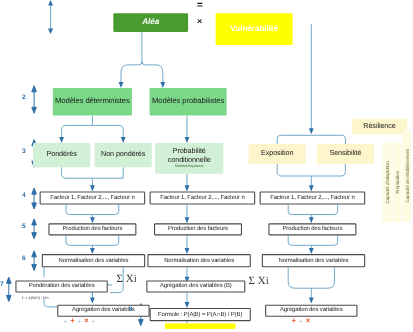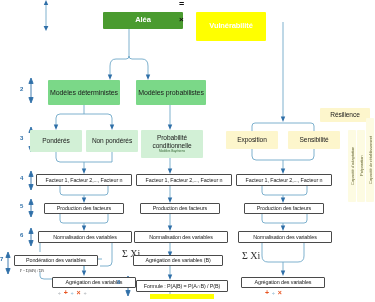--- a/index.html
+++ b/index.html
@@ -34,21 +34,21 @@
     writing-mode:vertical-rl;
     transform:rotate(180deg);
     display:flex;align-items:center;justify-content:center;
     background:#fdfbe2;color:#6b6b3a;
     font-size:4.2px;letter-spacing:-0.1px;
     box-sizing:border-box;border-radius:1px;
   }
   .op{position:absolute;font-weight:bold;color:#111;}
   .steplabel{position:absolute;color:#2f6fa8;font-size:6px;font-weight:bold;}
   .formula{position:absolute;font-size:3.6px;color:#222;font-family:"Liberation Serif", serif;}
-  .sigma{position:absolute;font-size:10px;color:#333;font-family:"Liberation Serif", serif;line-height:0.8;margin-left:16px;}
+  .sigma{position:absolute;font-size:10px;color:#333;font-family:"Liberation Serif", serif;line-height:0.8;}
   .opsrow{position:absolute;display:flex;gap:3px;align-items:center;font-size:7px;font-weight:bold;}
   .opsrow .o{color:#e8531f;}
   .opsrow .g{color:#9aa0a6;font-size:5px;}
   .opsrow .b{color:#6fa8c8;font-size:5px;}
   svg.lines{position:absolute;left:0;top:0;width:375px;height:302px;pointer-events:none;}
 </style>
 </head>
 <body>
 
 <div id="stage">
@@ -146,21 +146,21 @@
         <polygon points="31,246 28.9,240.5 33.1,240.5"></polygon>
       <line x1="8" y1="256" x2="8" y2="270"></line>
       <polygon points="8,252 5.9,257.5 10.1,257.5"></polygon>
         <polygon points="8,274 5.9,268.5 10.1,268.5"></polygon>
       <line x1="128" y1="280" x2="128" y2="292"></line>
       <polygon points="128,276 125.9,281.5 130.1,281.5"></polygon>
         <polygon points="128,296 125.9,290.5 130.1,290.5"></polygon>
     </g>
   </svg>
 
-  <div class="node green-dark" style="left:103px;top:12px;width:80px;height:17px;">
+  <div class="node green-dark" style="left:103px;top:12px;width:68px;height:17px;font-style:italic;">
     <span>Aléa</span>
   </div>
 
   <div class="op" style="left:179px;top:15px;font-size:8px;">
     <span>×</span>
   </div>
 
   <div class="op" style="left:179px;top:-1px;font-size:9px;">
     <span>=</span>
   </div>

